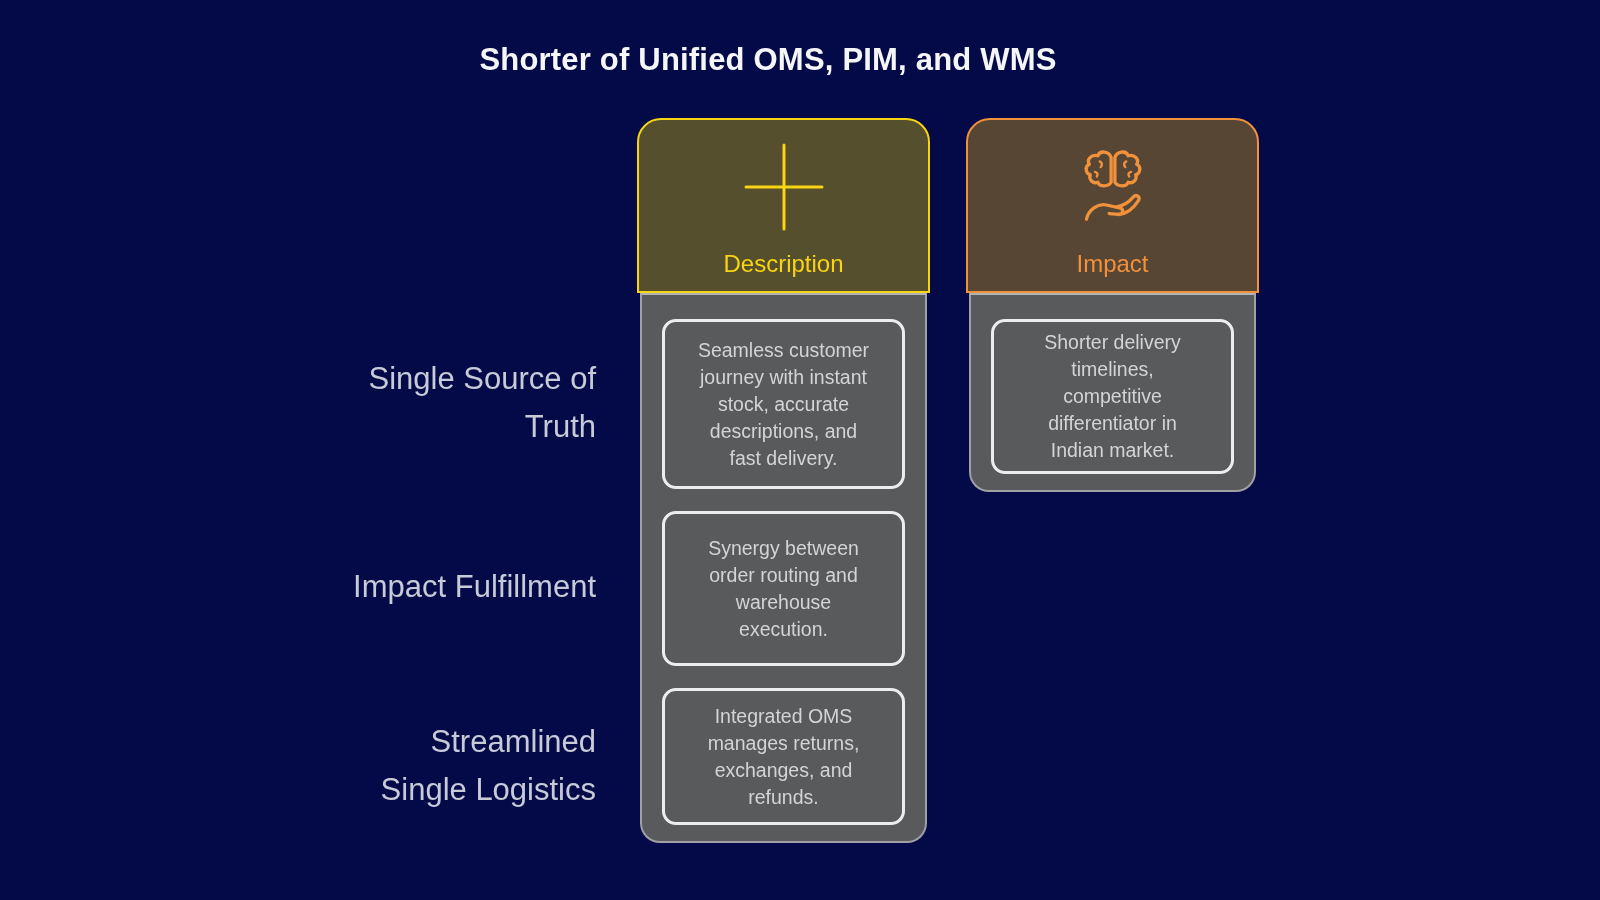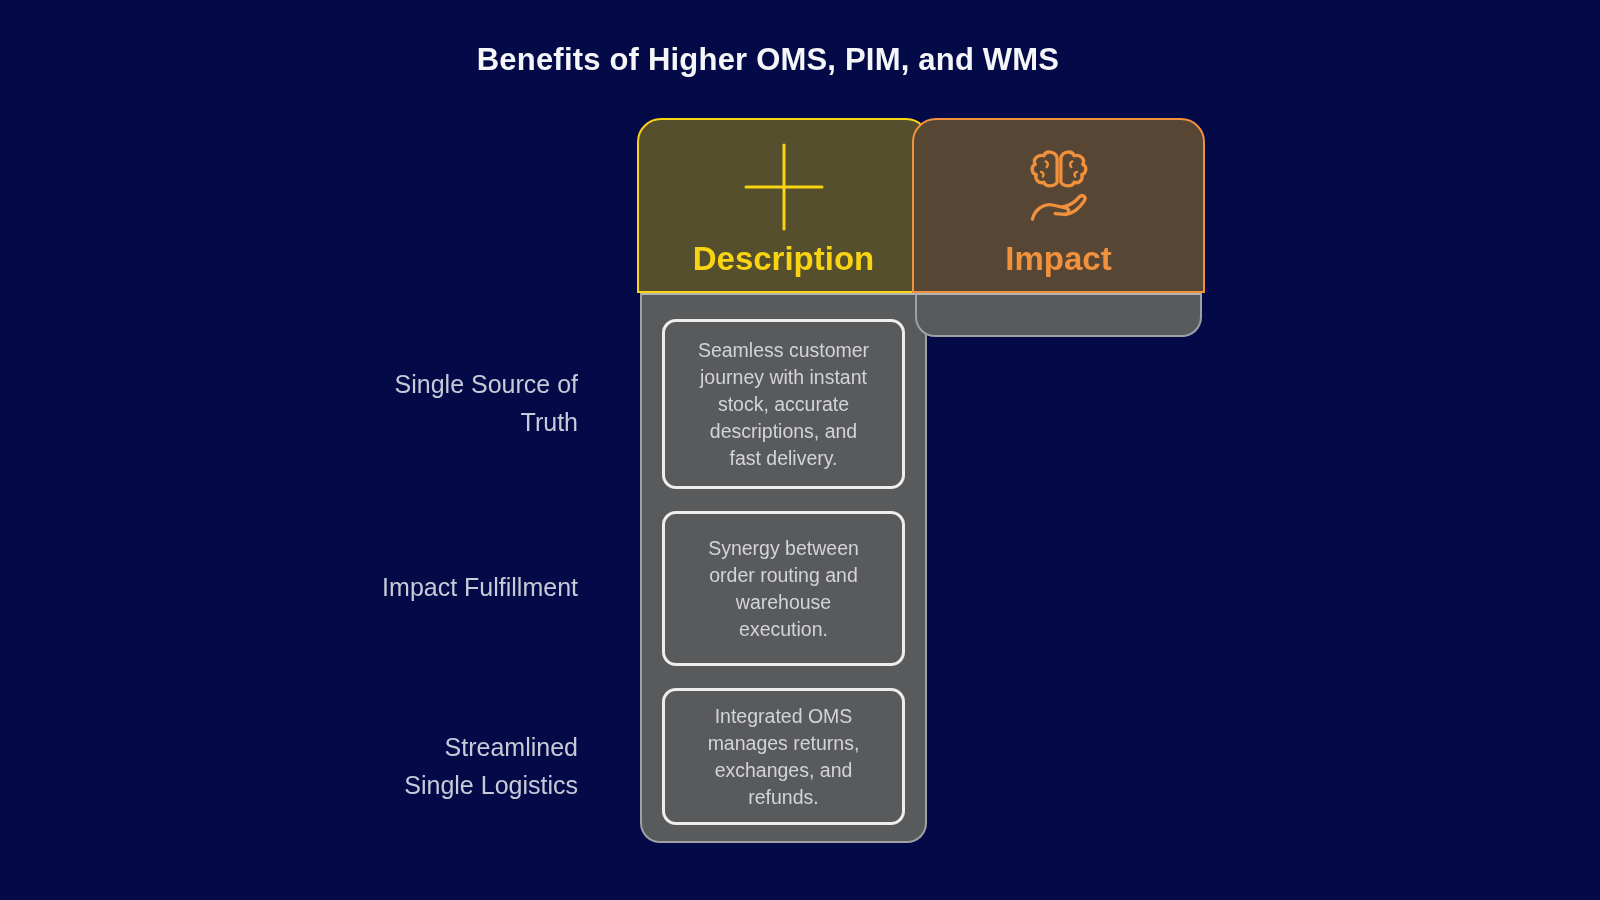--- a/index.html
+++ b/index.html
@@ -16,36 +16,36 @@
     position:relative;width:1600px;height:900px;overflow:hidden;
     background:var(--background);
     font-family:"Liberation Sans", sans-serif;
   }
   .title{
     position:absolute;top:42px;left:0;width:1536px;margin:0;
     text-align:center;font-size:31px;font-weight:bold;
     color:var(--title-text);letter-spacing:.2px;
   }
   .row-label{
-    position:absolute;left:328px;width:250px;text-align:right;
+    position:absolute;left:346px;width:250px;text-align:right;
     transform:translateY(-50%);
-    font-size:25px;line-height:38px;color:var(--label-text);
+    font-size:31px;line-height:48px;color:var(--label-text);
     white-space:pre-line;
   }
   .column{position:absolute;top:118px;width:293px;}
   .col-header{
     box-sizing:border-box;height:175px;
     background:var(--fill);
     border:2px solid var(--accent);
     border-radius:24px 24px 0 0;
     display:flex;flex-direction:column;align-items:center;
     padding-top:20px;color:var(--accent);
   }
   .col-icon{height:94px;display:flex;align-items:center;justify-content:center;}
-  .col-header-label{margin-top:6px;font-size:33px;font-weight:700;}
+  .col-header-label{margin-top:16px;font-size:24px;font-weight:400;}
   .col-body{
     box-sizing:border-box;margin:0 3px;
     background:var(--body-fill);
     border:2px solid var(--body-border);
     border-top-color:#b2b3b6;
     border-radius:0 0 20px 20px;
     padding:24px 20px 16px;
     display:flex;flex-direction:column;gap:22px;
   }
   .cell{
@@ -59,21 +59,21 @@
   .cell-1{height:170px}
   .cell-2{height:155px}
   .cell-3{height:137px}
   svg{display:block}
 </style>
 </head>
 <body>
 
 <div class="canvas">
 
-  <h1 class="title">Benefits of Higher OMS, PIM, and WMS</h1>
+  <h1 class="title">Shorter of Unified OMS, PIM, and WMS</h1>
 
   <div class="row-label" style="top:403px">Single Source of
 Truth</div>
   <div class="row-label" style="top:587px">Impact Fulfillment</div>
   <div class="row-label" style="top:766px">Streamlined
 Single Logistics</div>
 
   <section class="column" style="left: 637px; --accent: #f8d412; --fill: #554f2d;">
     <header class="col-header">
       <div class="col-icon">
@@ -93,32 +93,37 @@
 order routing and
 warehouse
 execution.</div>
       <div class="cell cell-3">Integrated OMS
 manages returns,
 exchanges, and
 refunds.</div>
     </div>
   </section>
 
-  <section class="column" style="left: 912px; --accent: #f1913c; --fill: #584634;">
+  <section class="column" style="left: 966px; --accent: #f1913c; --fill: #584634;">
     <header class="col-header">
       <div class="col-icon">
         <svg width="72" height="80" viewBox="0 0 76 84" aria-hidden="true">
           <g stroke="currentColor" fill="none" stroke-linecap="round" stroke-linejoin="round">
             <path stroke-width="3.5" d="M36 11 C34 4 24 3 22 9 C15 7 10 13 13 18 C8 20 9 28 14 29 C12 34 17 39 22 37 C24 42 33 42 36 37 Z"></path>
             <path stroke-width="3.5" d="M40 11 C42 4 52 3 54 9 C61 7 66 13 63 18 C68 20 67 28 62 29 C64 34 59 39 54 37 C52 42 43 42 40 37 Z"></path>
             <path stroke-width="2.5" d="M24 15 Q28 17 25 21 M19 26 Q23 27 21 31 M52 15 Q48 17 51 21 M57 26 Q53 27 55 31"></path>
             <path stroke-width="3.5" d="M10 76 C12 66 22 59 31 61 L45 64 C50 65 49 71 44 71 L34 70"></path>
             <path stroke-width="3.5" d="M44 71 C54 70 60 64 65 56 C67 52 62 49 59 53 C54 59 48 62 42 63"></path>
           </g>
         </svg>
       </div>
       <div class="col-header-label">Impact</div>
     </header>
     <div class="col-body">
+      <div class="cell cell-2">Shorter delivery
+timelines,
+competitive
+differentiator in
+Indian market.</div>
     </div>
   </section>
 
 </div>
 
 </body></html>

